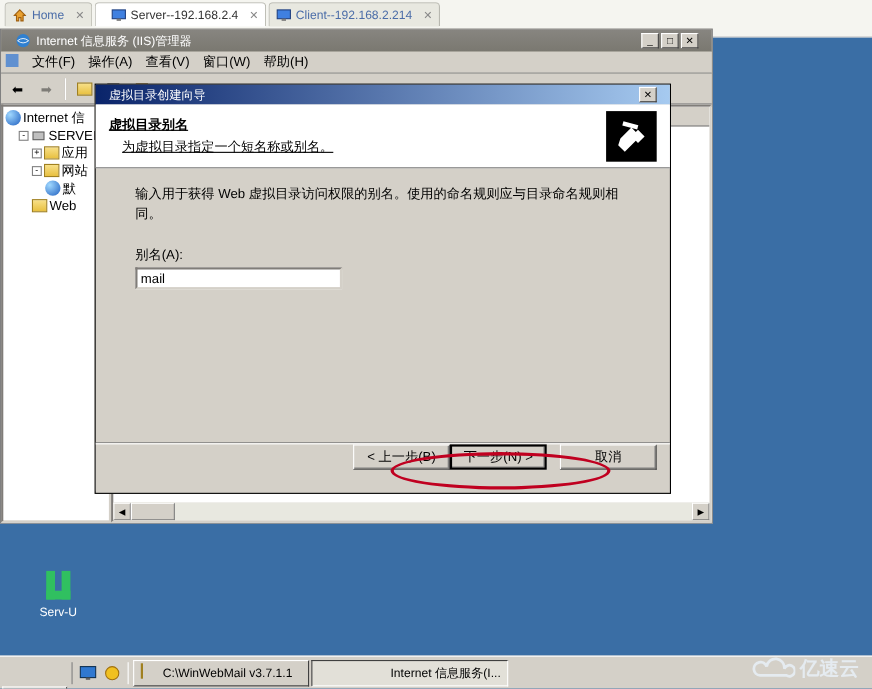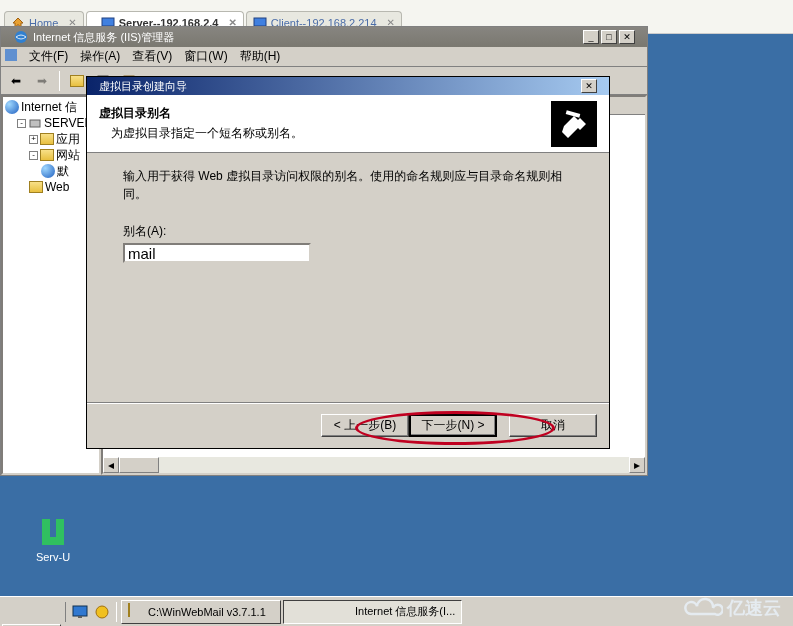--- a/index.html
+++ b/index.html
@@ -11,39 +11,39 @@
   height: 626px;
   position: relative;
   overflow: hidden;
 }
 
 
 .browser-tabs {
   background: #f5f5f0;
   height: 34px;
   display: flex;
-  align-items: flex-end;
+  align-items: flex-start;
   padding: 2px 4px 0 4px;
   border-bottom: 1px solid #ccc;
 }
 .btab {
   display: flex;
   align-items: center;
   height: 22px;
   padding: 0 6px;
   background: #e8e8e0;
   border: 1px solid #b8b8b0;
   border-bottom: none;
   border-radius: 4px 4px 0 0;
   margin-right: 2px;
   color: #4b6da8;
   font-size: 11px;
   cursor: pointer;
 }
-.btab.active { background: #fff; font-weight: bold; color: #333; padding-left: 14px; }
+.btab.active { background: #fff; font-weight: normal; color: #333; padding-left: 14px; }
 .btab .ticon { width: 14px; height: 14px; margin-right: 4px; display:inline-flex; align-items:center; justify-content:center;}
 .btab .tclose { margin-left: 10px; color: #888; font-size: 10px; }
 
 
 .iis-window {
   position: absolute;
   left: 0; top: 26px;
   width: 648px; height: 450px;
   background: #d4d0c8;
   border: 1px solid #808080;
@@ -118,20 +118,21 @@
   background: linear-gradient(to right,#0a246a,#a6caf0);
   color: #fff;
 }
 .wizhead {
   height: 58px;
   background: #fff;
   border-bottom: 1px solid #808080;
   display:flex;
   padding: 8px 12px;
   align-items:center;
+  text-decoration:underline;
 }
 .wizhead .wh-text { flex:1; }
 .wizhead .wh-title { font-weight: bold; margin-bottom:3px;}
 .wizhead .wh-sub { padding-left: 12px; }
 .wizhead .wh-icon {
   width: 46px; height: 46px;
   background: #000;
   display:flex;align-items:center;justify-content:center;
   color:#fff;
 }
@@ -140,28 +141,27 @@
   height: 250px;
 }
 .wizbody .instr { margin-bottom: 20px; line-height:1.5; }
 .wizbody .lbl { margin-bottom: 3px; }
 .wizbody input {
   width: 188px;
   height: 20px;
   border: 2px inset #d4d0c8;
   padding: 1px 3px;
   font-family: inherit;
-  font-size: 15px;
+  font-size: 12px;
 }
 .wizbtns {
   height: 44px;
   border-top: 1px solid #fff;
   box-shadow: 0 -1px 0 #808080;
   display:flex;
-  align-items:center;
   justify-content:flex-end;
   padding: 0 12px;
   gap: 0;
 }
 .dlgbtn {
   width: 88px; height: 23px;
   background: #d4d0c8;
   border: 1px solid #fff;
   border-right-color:#404040;
   border-bottom-color:#404040;

